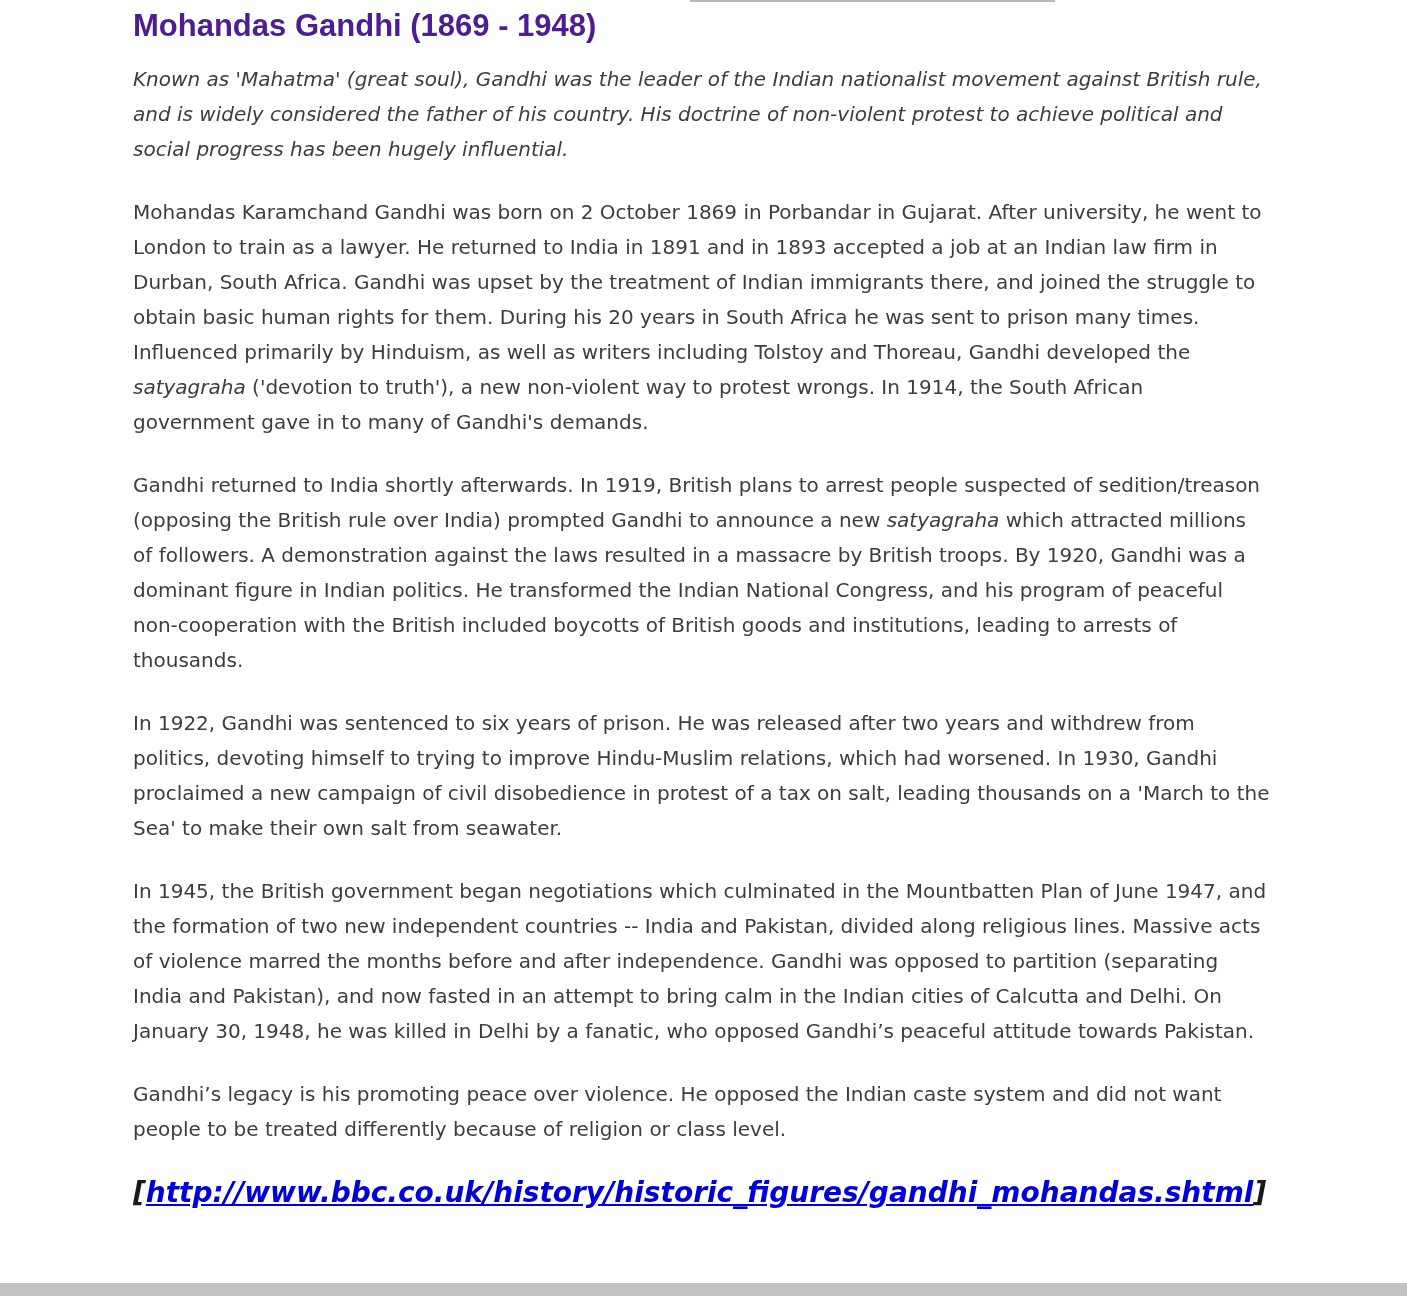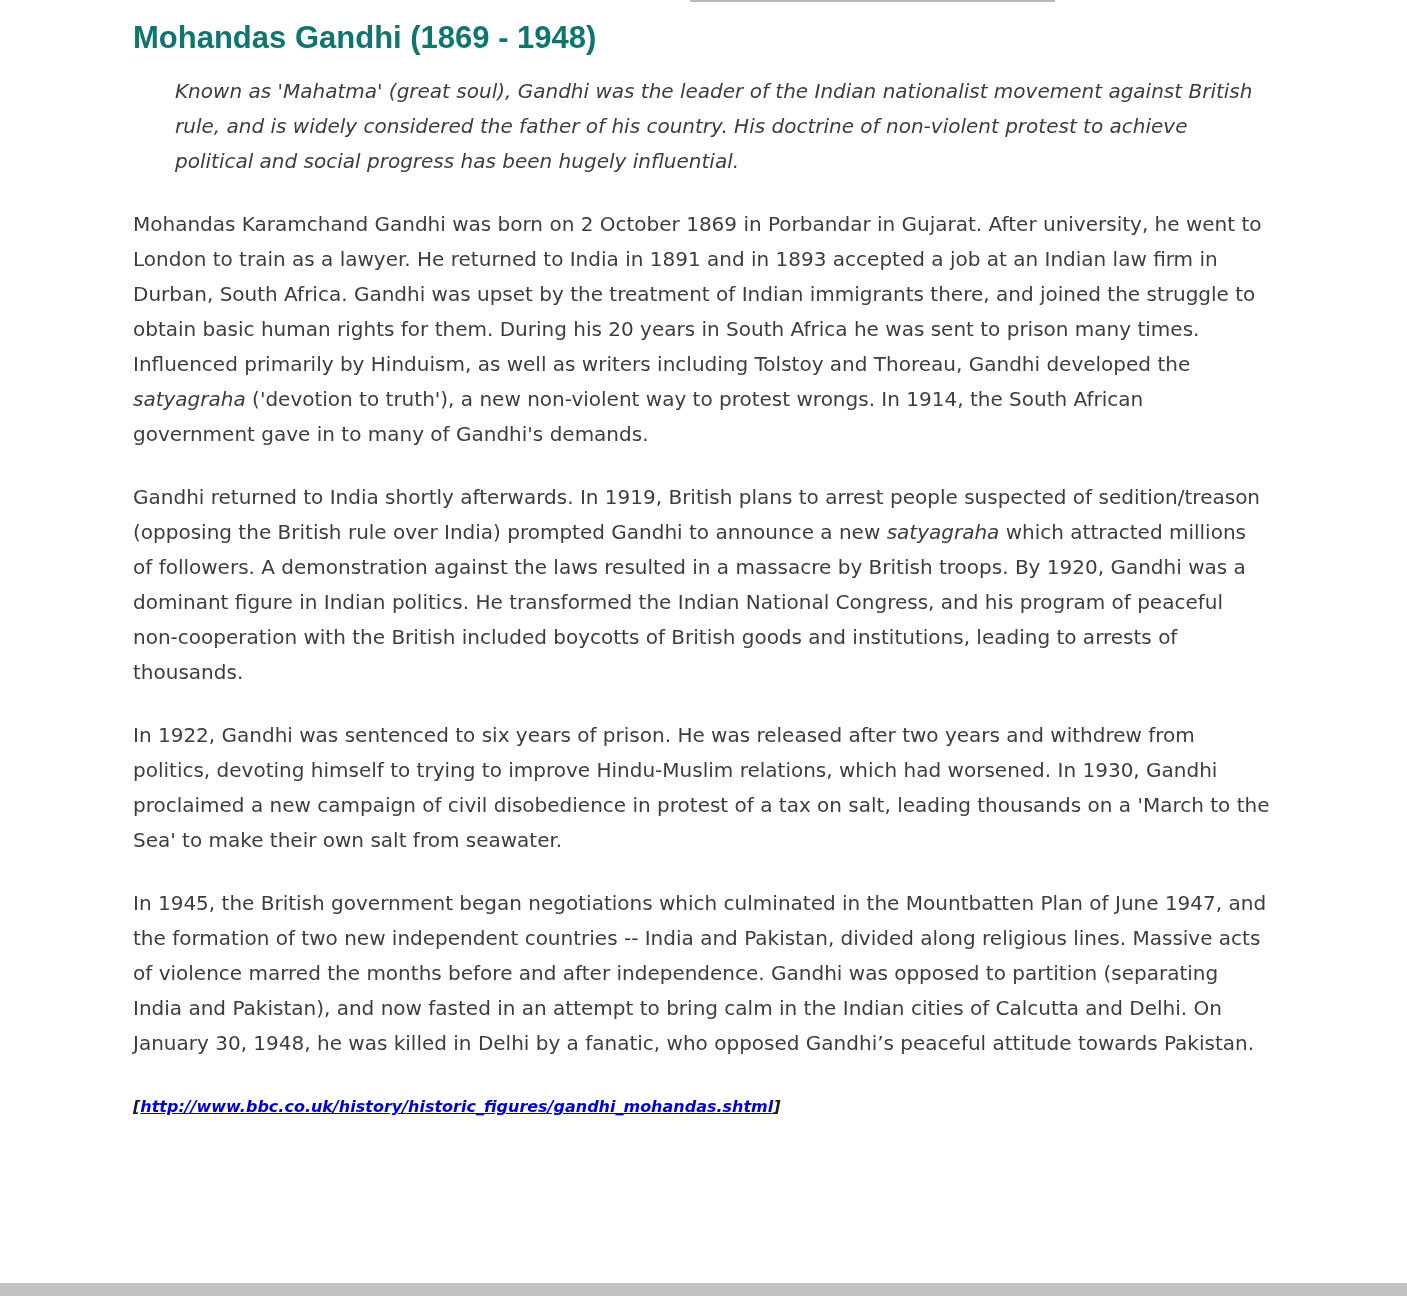--- a/index.html
+++ b/index.html
@@ -15,39 +15,38 @@
     overflow: hidden;
     position: relative;
   }
   .content {
     padding: 8px 137px 0 133px;
   }
   h1.page-title {
     font-family: "Liberation Sans", "DejaVu Sans", sans-serif;
     font-size: 31px;
     font-weight: bold;
-    color: #0f766e;
-    margin: 12px 0 18px 0;
+    color: #4c1d95;
+    margin: 0 0 18px 0;
     letter-spacing: 0px;
   }
   p.body-par {
     font-size: 20px;
     line-height: 35px;
     margin: 0 0 28px 0;
   }
   p.intro {
     font-style: italic;
-    margin-left: 42px;
   }
   p.body-par em {
     font-style: italic;
     margin-top: 27px;
   }
   p.link-line {
-    font-size: 16px;
+    font-size: 28px;
     line-height: 35px;
     margin: 6px 0 0 0;
     font-weight: bold;
     font-style: italic;
     color: #1a1a1a;
   }
   a.source-link {
     color: #0000dd;
     font-weight: bold;
     font-style: italic;
@@ -82,18 +81,19 @@
   <p class="body-par intro">Known as 'Mahatma' (great soul), Gandhi was the leader of the Indian nationalist movement against British rule, and is widely considered the father of his country. His doctrine of non-violent protest to achieve political and social progress has been hugely influential.</p>
 
   <p class="body-par"><span>Mohandas Karamchand Gandhi was born on 2 October 1869 in Porbandar in Gujarat. After university, he went to London to train as a lawyer. He returned to India in 1891 and in 1893 accepted a job at an Indian law firm in Durban, South Africa. Gandhi was upset by the treatment of Indian immigrants there, and joined the struggle to obtain basic human rights for them. During his 20 years in South Africa he was sent to prison many times. Influenced primarily by Hinduism, as well as writers including Tolstoy and Thoreau, Gandhi developed the </span><em>satyagraha</em><span> ('devotion to truth'), a new non-violent way to protest wrongs. In 1914, the South African government gave in to many of Gandhi's demands.</span></p>
 
   <p class="body-par"><span>Gandhi returned to India shortly afterwards. In 1919, British plans to arrest people suspected of sedition/treason (opposing the British rule over India) prompted Gandhi to announce a new </span><em>satyagraha</em><span> which attracted millions of followers. A demonstration against the laws resulted in a massacre by British troops. By 1920, Gandhi was a dominant figure in Indian politics. He transformed the Indian National Congress, and his program of peaceful non-cooperation with the British included boycotts of British goods and institutions, leading to arrests of thousands.</span></p>
 
   <p class="body-par"><span>In 1922, Gandhi was sentenced to six years of prison. He was released after two years and withdrew from politics, devoting himself to trying to improve Hindu-Muslim relations, which had worsened. In 1930, Gandhi proclaimed a new campaign of civil disobedience in protest of a tax on salt, leading thousands on a 'March to the Sea' to make their own salt from seawater.</span></p>
 
   <p class="body-par"><span>In 1945, the British government began negotiations which culminated in the Mountbatten Plan of June 1947, and the formation of two new independent countries -- India and Pakistan, divided along religious lines. Massive acts of violence marred the months before and after independence. Gandhi was opposed to partition (separating India and Pakistan), and now fasted in an attempt to bring calm in the Indian cities of Calcutta and Delhi. On January 30, 1948, he was killed in Delhi by a fanatic, who opposed Gandhi’s peaceful attitude towards Pakistan.</span></p>
 
+  <p class="body-par"><span>Gandhi’s legacy is his promoting peace over violence. He opposed the Indian caste system and did not want people to be treated differently because of religion or class level.</span></p>
 
   <p class="link-line"><span>[</span><a class="source-link" href="#">http://www.bbc.co.uk/history/historic_figures/gandhi_mohandas.shtml</a><span>]</span></p>
 
 </div>
 
 <div class="bottom-bar"></div>
 
 </body></html>

